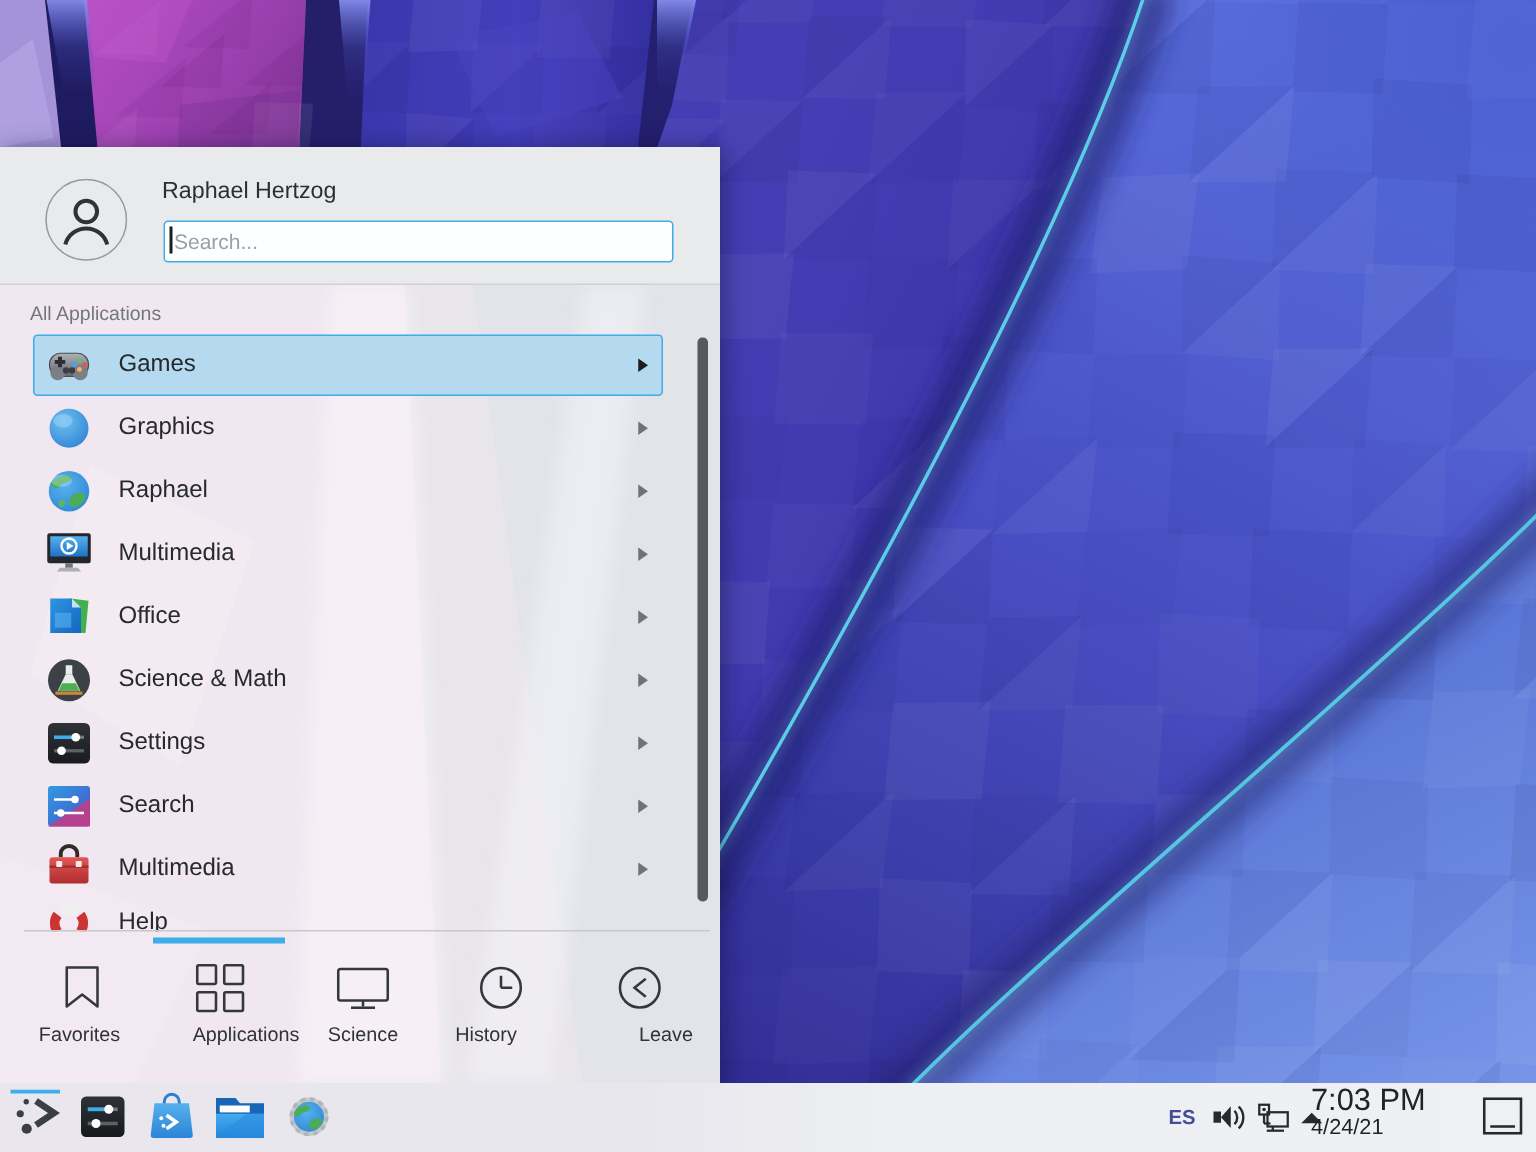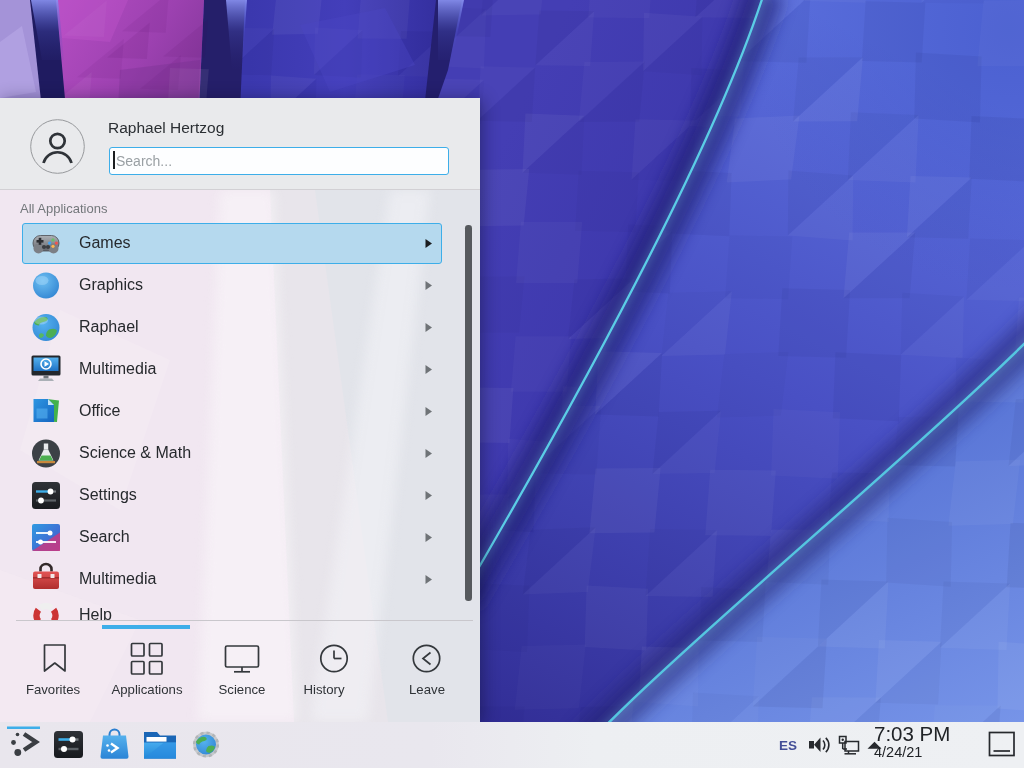--- a/index.html
+++ b/index.html
@@ -669,24 +669,24 @@
 <circle cx="334" cy="658.5" r="13.2"></circle>
           <line x1="334" y1="650.5" x2="334" y2="658.5"></line>
           <line x1="334" y1="658.5" x2="341.5" y2="658.5"></line>
 </g>
 <g fill="none" stroke="#34383c" stroke-width="1.7">
 <circle cx="426.5" cy="658.5" r="13.2"></circle>
           <polyline points="430.5,652.5 423,658.5 430.5,664.5"></polyline>
 </g>
       </svg>
   <div class="tablbl" style="left:-7px">Favorites</div>
-      <div class="tablbl" style="left:87px">Applications</div>
+      <div class="tablbl" style="left:104px">Applications</div>
       <div class="tablbl" style="left:182px">Science</div>
       <div class="tablbl" style="left:264px">History</div>
-      <div class="tablbl" style="left:367px">Leave</div>
+      <div class="tablbl" style="left:384px">Leave</div>
 </div>
 <div id="bar">
   <svg width="1024" height="46" viewBox="0 0 1024 46">
     <defs>
       <linearGradient id="tdark" x1="0" y1="0" x2="0" y2="1">
             <stop offset="0" stop-color="#2f3237"></stop>
             <stop offset="1" stop-color="#17191d"></stop>
           </linearGradient>
       <linearGradient id="tbag" x1="0" y1="0" x2="0" y2="1">
             <stop offset="0" stop-color="#55b1ed"></stop>

